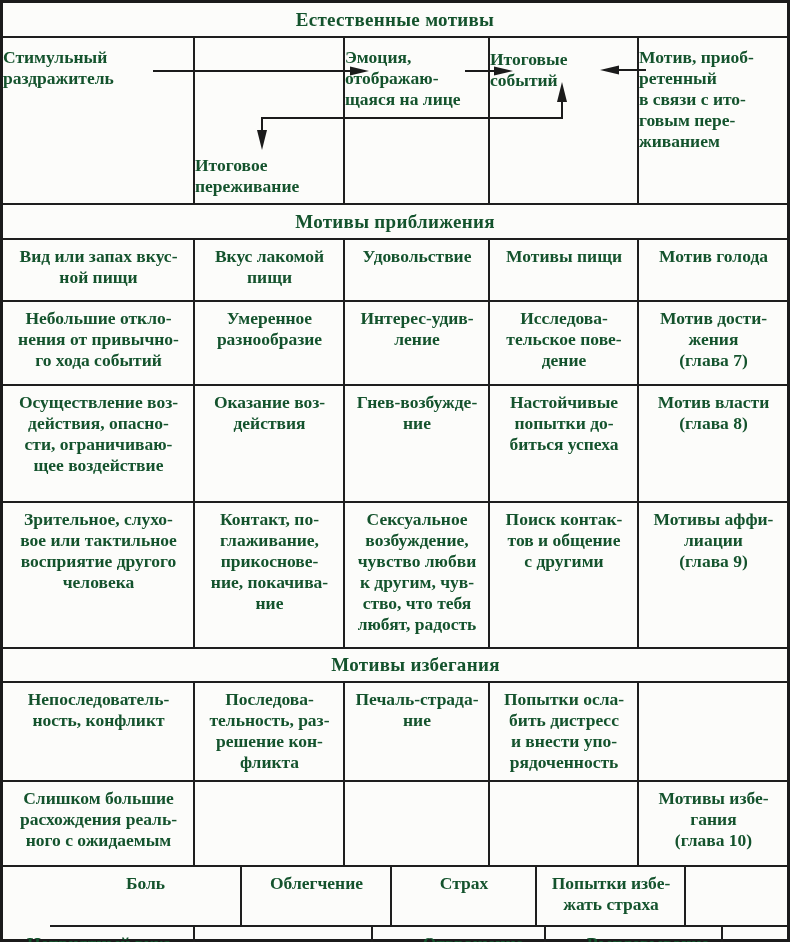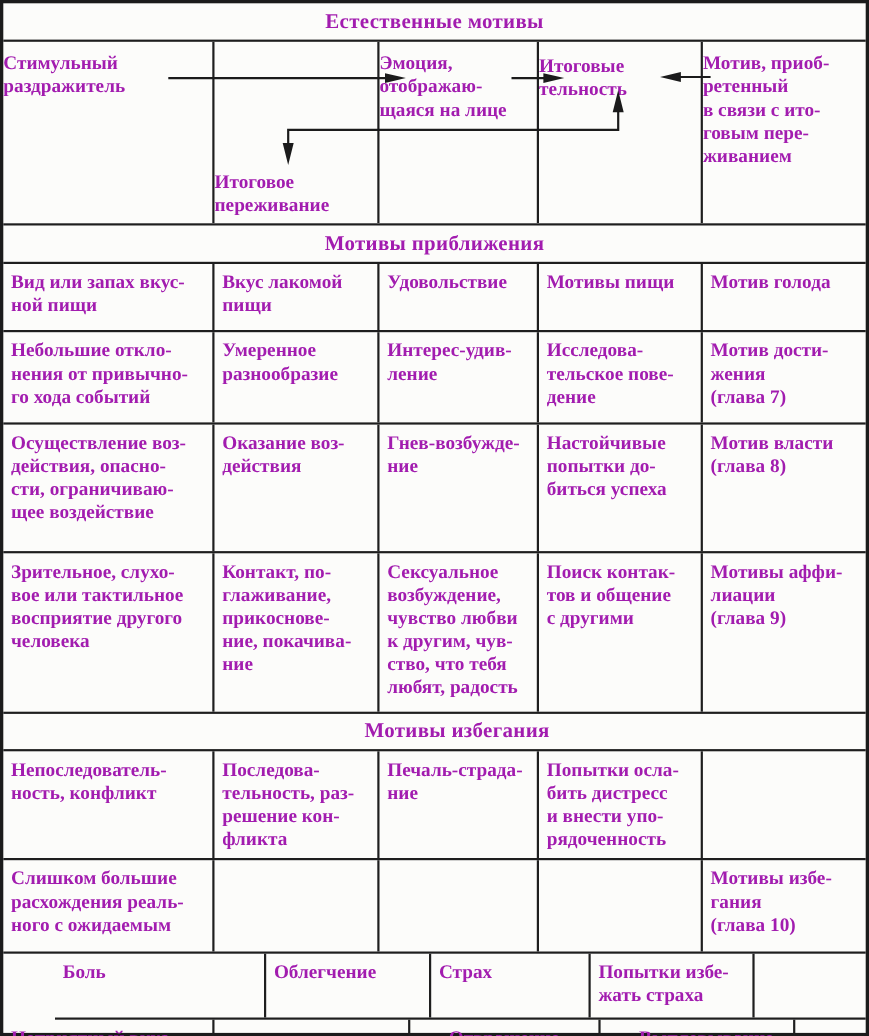--- a/index.html
+++ b/index.html
@@ -1,19 +1,19 @@
 <!DOCTYPE html>
 <html><head>
 <meta charset="utf-8">
 <style>
   html,body{margin:0;padding:0;background:#e8e8e6;}
   .page{
     width:790px;height:942px;background:#fcfcfa;position:relative;
     font-family:"Liberation Serif","DejaVu Serif",serif;
-    font-weight:bold;color:#a21caf;box-sizing:border-box;
+    font-weight:bold;color:#14532d;box-sizing:border-box;
     border:3px solid #1b1b1b;
   }
   .title-row{
     height:35px;box-sizing:border-box;border-bottom:2px solid #1e1e1e;
     display:flex;align-items:center;justify-content:center;
     font-size:19px;letter-spacing:.3px;
   }
   .section-row{
     box-sizing:border-box;border-bottom:2px solid #1e1e1e;
     display:flex;align-items:center;justify-content:center;
@@ -34,21 +34,21 @@
   .diagram svg{position:absolute;left:0;top:0;}
   
   .trow{
     display:grid;grid-template-columns:192px 150px 145px 149px 1fr;
     box-sizing:border-box;border-bottom:2px solid #1e1e1e;
   }
   .trow:last-child{border-bottom:none;}
   .cell{
     box-sizing:border-box;border-right:2px solid #1e1e1e;
     padding:6px 6px 4px 7px;font-size:17.5px;line-height:21px;
-    white-space:pre-line;overflow:hidden;
+    white-space:pre-line;overflow:hidden;text-align:center;
   }
   .cell:last-child{border-right:none;}
   .r1{height:62px;}
   .r2{height:84px;}
   .r3{height:117px;}
   .r4{height:146px;}
   .r5{height:99px;}
   .r6{height:85px;}
   .r7{height:60px;margin-left:47px;}
   .r8{height:40px;gap:28px;}
@@ -67,21 +67,21 @@
     <div class="vline" style="left:340px"></div>
     <div class="vline" style="left:485px"></div>
     <div class="vline" style="left:634px"></div>
 
     <div class="dlabel" style="left:0;width:190px;top:9px">Стимульный
 раздражитель</div>
     <div class="dlabel" style="left:342px;width:143px;top:9px">Эмоция,
 отображаю-
 щаяся на лице</div>
     <div class="dlabel" style="left:487px;width:147px;top:11px">Итоговые
-тельность</div>
+событий</div>
     <div class="dlabel" style="left:636px;width:148px;top:9px">Мотив, приоб-
 ретенный
 в связи с ито-
 говым пере-
 живанием</div>
     <div class="dlabel" style="left:192px;width:148px;top:117px">Итоговое
 переживание</div>
 
     <svg width="784" height="165" viewBox="0 0 784 165">
 

